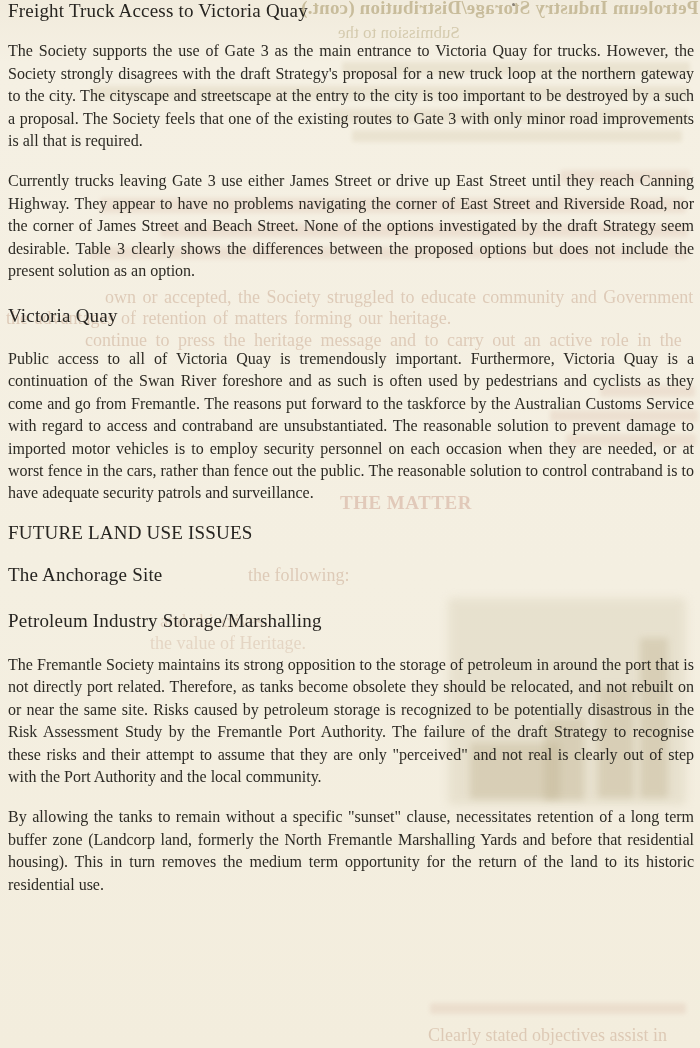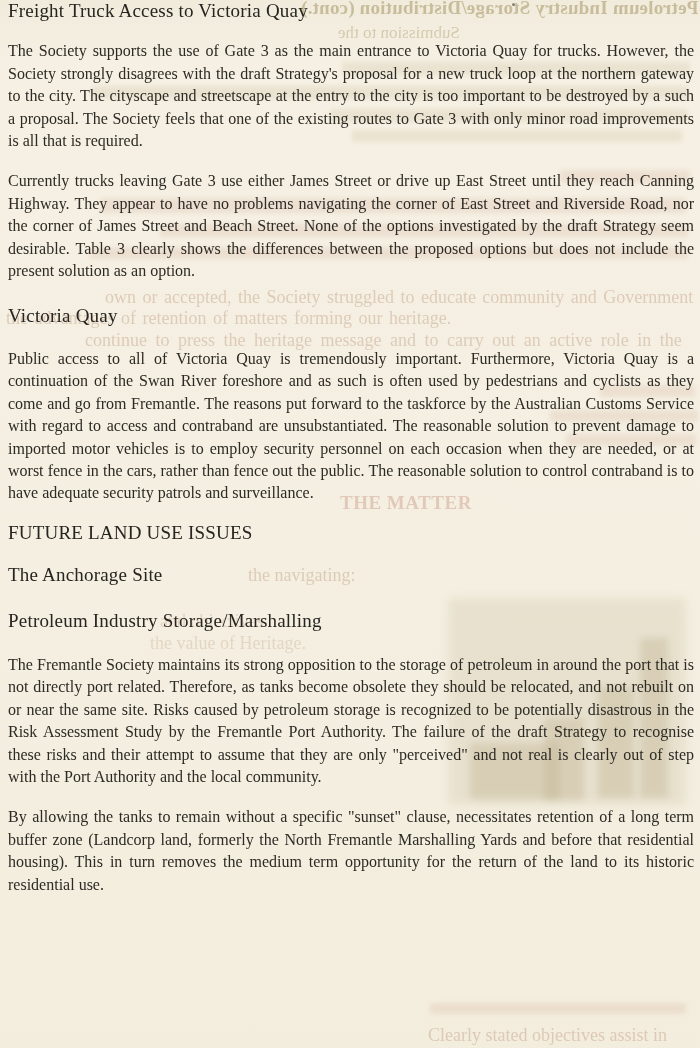--- a/index.html
+++ b/index.html
@@ -55,21 +55,21 @@
     <div class="smudge pink" style="left:90px;top:247px;width:598px;height:12px"></div>
     <div class="smudge pink" style="left:600px;top:385px;width:95px;height:12px"></div>
     <div class="smudge pink" style="left:550px;top:410px;width:148px;height:12px"></div>
     <div class="smudge pink" style="left:566px;top:434px;width:130px;height:12px"></div>
     <div class="smudge pink" style="left:430px;top:1003px;width:256px;height:11px"></div>
 
     <div class="ghost g-line" style="left:57px;top:287px;word-spacing:2px;margin-left:48px;">own or accepted, the Society struggled to educate community and Government to</div>
     <div class="ghost g-line" style="left:85px;top:330px;word-spacing:4px;">continue to press the heritage message and to carry out an active role in the</div>
     <div class="ghost g-line" style="left:6px;top:308px;word-spacing:2px;">the advantages of retention of matters forming our heritage.</div>
     <div class="ghost g-line-bold" style="left:340px;top:492px;">THE MATTER</div>
-    <div class="ghost g-line" style="left:248px;top:565px;">the navigating:</div>
+    <div class="ghost g-line" style="left:248px;top:565px;">the following:</div>
     <div class="ghost g-line" style="left:160px;top:611px;opacity:.38;">and objectives:</div>
     <div class="ghost g-line" style="left:150px;top:633px;opacity:.35;text-align:right;">the value of Heritage.</div>
     <div class="ghost g-line" style="left:428px;top:1025px;">Clearly stated objectives assist in</div>
 
     <div class="ghost-photo">
       <div class="base"></div>
       <div class="shape" style="left:150px;top:88px;width:36px;height:112px"></div>
       <div class="shape" style="left:192px;top:40px;width:28px;height:160px"></div>
       <div class="shape" style="left:22px;top:145px;width:90px;height:56px"></div>
       <div class="shape" style="left:96px;top:120px;width:40px;height:82px"></div>

